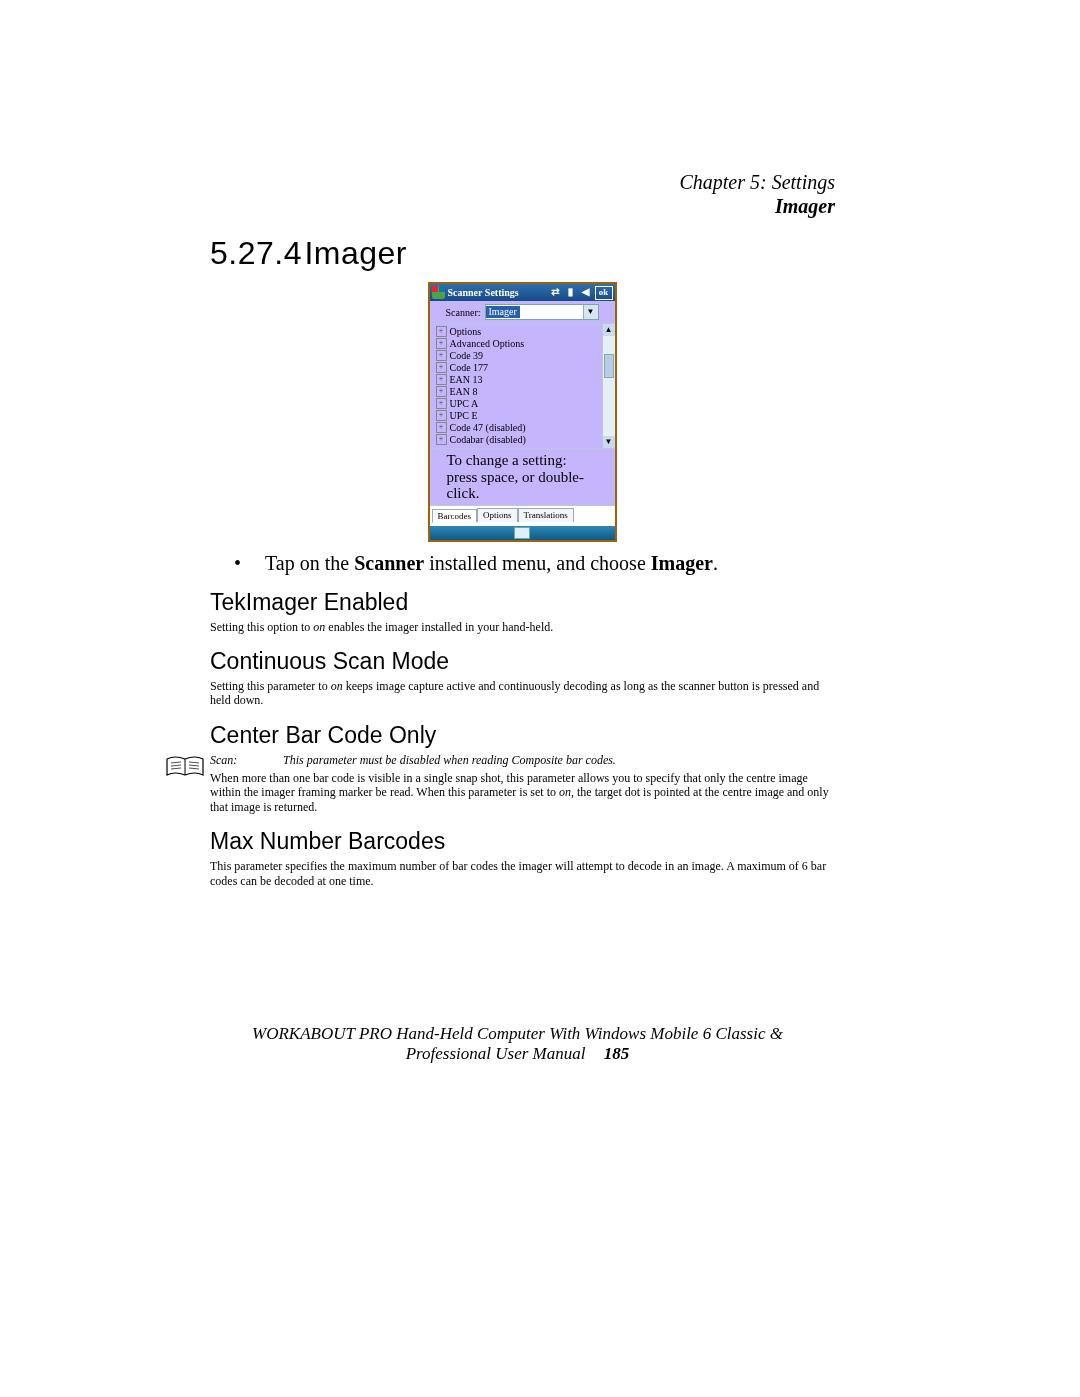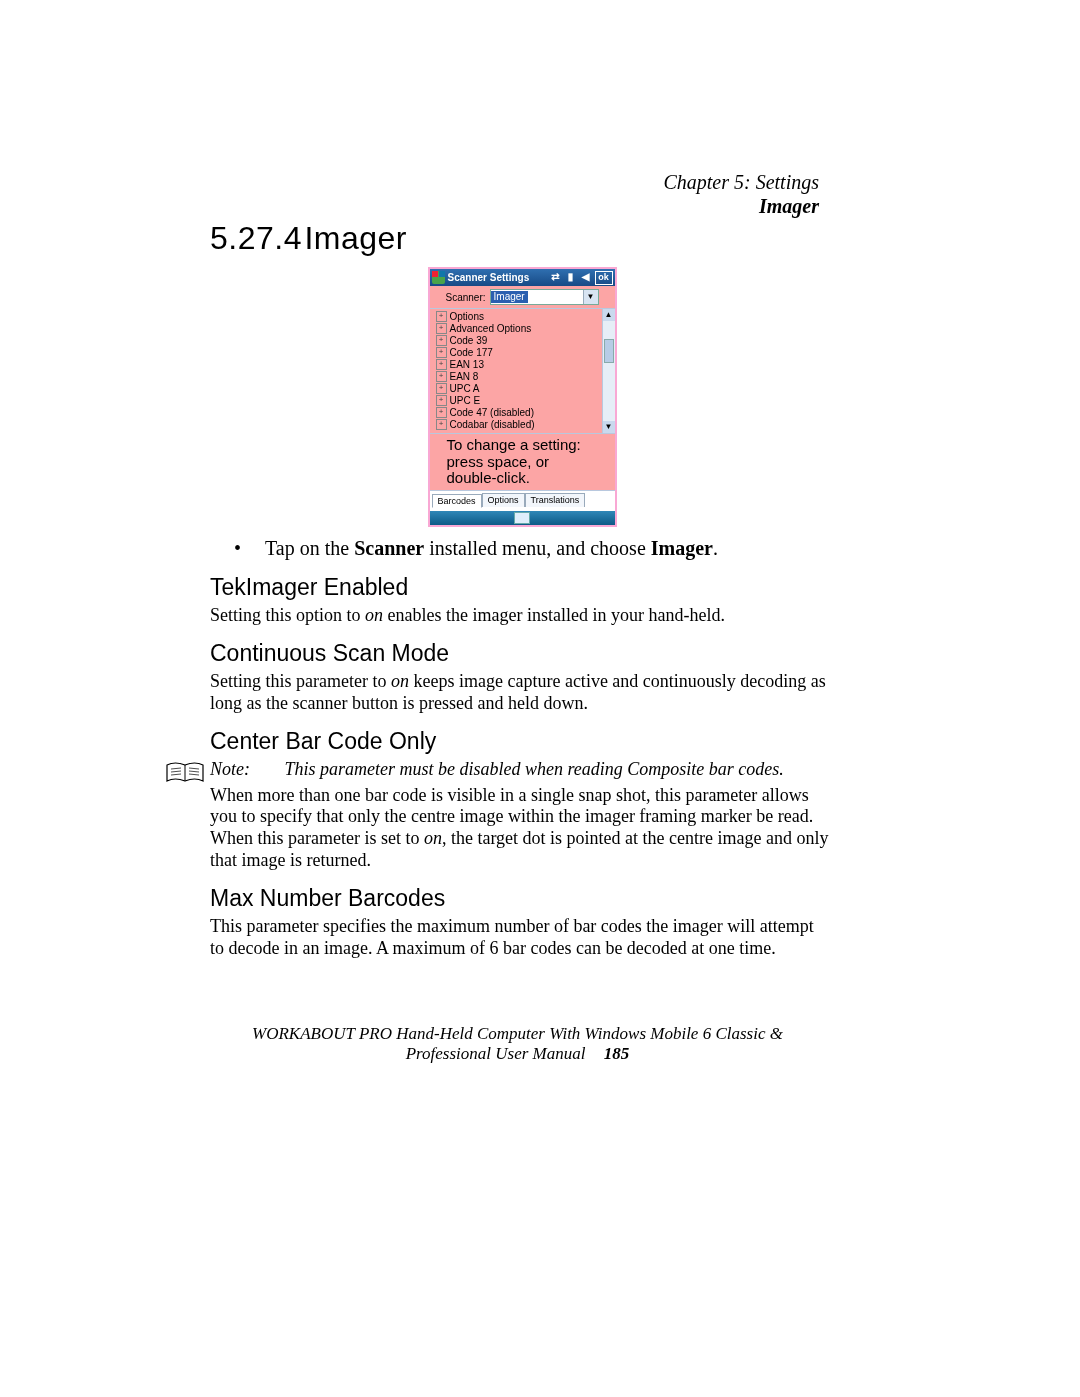--- a/index.html
+++ b/index.html
@@ -12,31 +12,31 @@
     color: #000;
   }
   .page {
     position: relative;
     width: 1080px;
     height: 1397px;
   }
   .header {
     position: absolute;
     top: 170px;
-    right: 261px;
+    right: 245px;
     text-align: right;
     font-style: italic;
     font-size: 20px;
     line-height: 1.2;
   }
   .header .line2 { font-weight: bold; }
   .content {
     position: absolute;
     left: 210px;
-    top: 220px;
+    top: 235px;
     width: 620px;
   }
   .h-main {
     font-family: "Arial Narrow", Arial, sans-serif;
     font-weight: 400;
     font-size: 32px;
     letter-spacing: 0.5px;
     margin: 0 0 10px 0;
   }
   .h-main .num { display:inline-block; width: 85px; }
@@ -47,21 +47,21 @@
     margin: 22px 0 2px 0;
   }
   .h-sub .num { display:inline-block; width: 95px; }
   .h-mini {
     font-family: "Arial Narrow", Arial, sans-serif;
     font-weight: 400;
     font-size: 23px;
     margin: 14px 0 4px 0;
   }
   p.body {
-    font-size: 18px;
+    font-size: 12px;
     margin: 4px 0 4px 0;
     line-height: 1.2;
   }
   .bullet-row {
     display: flex;
     font-size: 20px;
     margin: 8px 0 6px 0;
   }
   .bullet-row .dot { width: 55px; text-align: center; }
   .book-icon {
@@ -91,25 +91,25 @@
   }
   .footer .pnum { font-weight: bold; font-style: italic; margin-left: 14px; }
 
   
   .shot-wrap {
     width: 185px;
     margin: 0 auto 10px auto;
   }
   .shot {
     width: 185px;
-    border: 2px solid #f9a8d4;
-    font-family: Liberation Sans, sans-serif;
+    border: 2px solid #a16207;
+    font-family: Liberation Serif, serif;
     font-size: 10px;
     color: #000;
-    background: #fca5a5;
+    background: #c4b5fd;
   }
   .shot-title {
     background: linear-gradient(#2f6fb0, #174a86);
     color: #fff;
     display: flex;
     align-items: center;
     height: 17px;
     padding: 0 2px;
     font-weight: bold;
     font-size: 10px;
@@ -273,21 +273,21 @@
 
     <h4 class="h-mini">Center Bar Code Only</h4>
     <div class="section-with-icon">
       <svg class="book-icon" viewBox="0 0 40 28">
         <path d="M2 6 Q10 2 20 6 Q30 2 38 6 L38 22 Q30 18 20 22 Q10 18 2 22 Z" fill="#fff" stroke="#000" stroke-width="1.2"></path>
         <path d="M20 6 L20 22" stroke="#000" stroke-width="1"></path>
         <path d="M6 10 L16 9 M6 13 L16 12 M6 16 L16 15" stroke="#000" stroke-width="0.7"></path>
         <path d="M24 9 L34 10 M24 12 L34 13 M24 15 L34 16" stroke="#000" stroke-width="0.7"></path>
       </svg>
       <p class="body note-text">
-        <span class="note-label">Note:</span>
+        <span class="note-label">Scan:</span>
         <span>This parameter must be disabled when reading Composite bar codes.</span>
       </p>
     </div>
     <p class="body">
       <span>When more than one bar code is visible in a single snap shot, this parameter allows you to specify that only the centre image within the imager framing marker be read. When this parameter is set to </span><i>on</i><span>, the target dot is pointed at the centre image and only that image is returned.</span>
     </p>
 
     <h4 class="h-mini">Max Number Barcodes</h4>
     <p class="body">This parameter specifies the maximum number of bar codes the imager will attempt to decode in an image. A maximum of 6 bar codes can be decoded at one time.</p>
 

